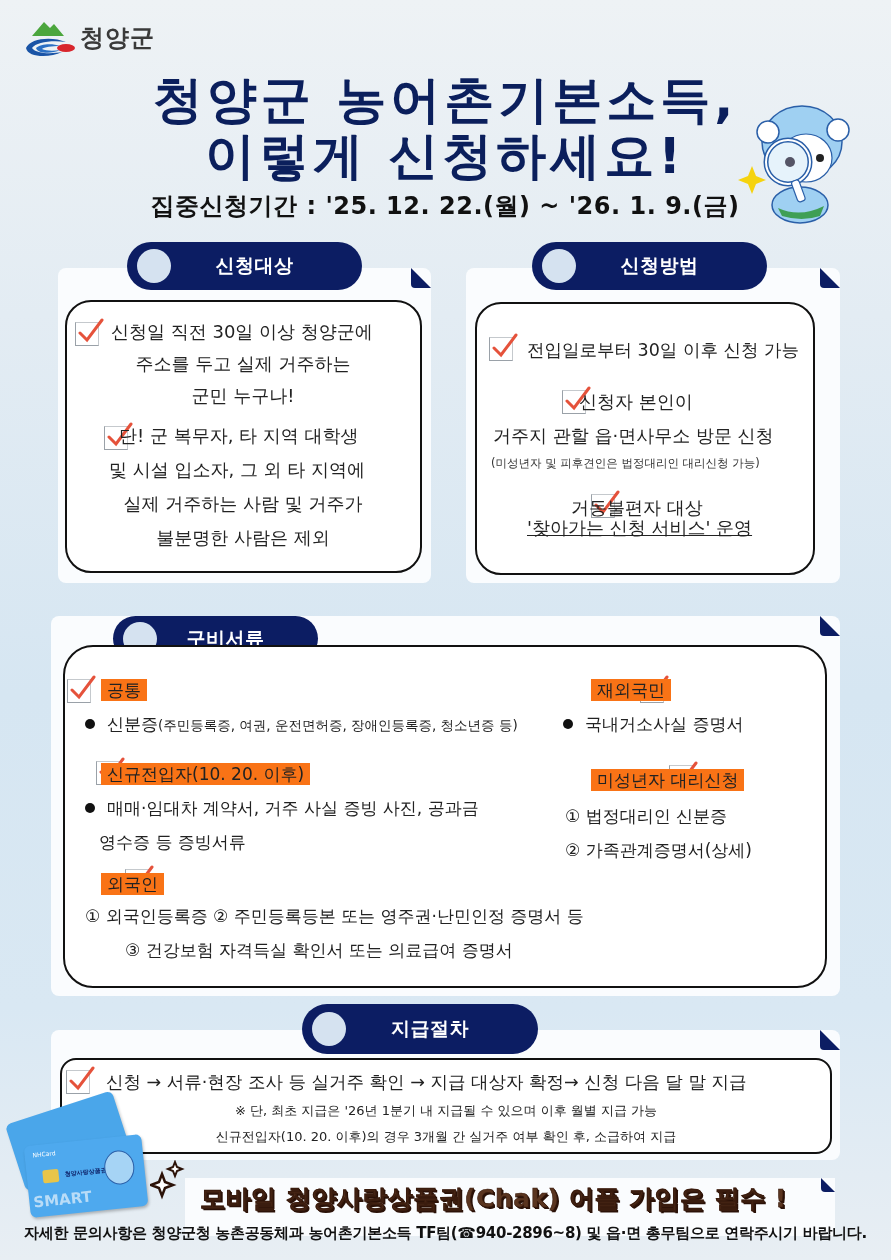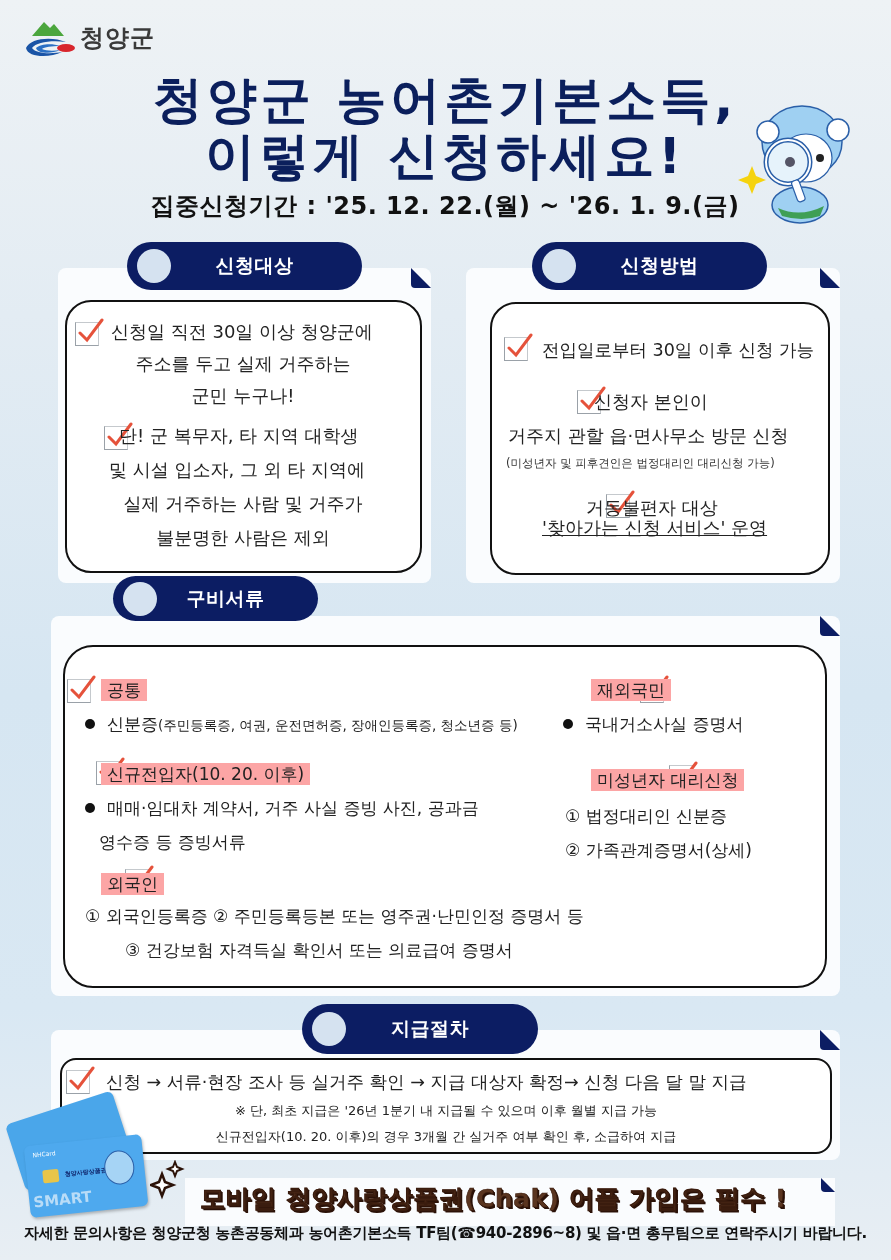--- a/index.html
+++ b/index.html
@@ -32,26 +32,26 @@
   .pill { position: absolute; background: #0c1d63; border-radius: 26px; height: 48px; color: #fff; font-weight: bold; font-size: 19px;
     display: flex; align-items: center; }
   .pill .dot { width: 34px; height: 34px; border-radius: 50%; background: #d5e2f0; margin-left: 10px; flex: none; }
   .pill .pill-label { flex: 1; text-align: center; padding-right: 24px; letter-spacing: 0.5px; }
 
   .chk { display: inline-block; position: relative; width: 24px; height: 24px; border: 1.5px solid #9aa1a8; border-right-color: #c5c9cd; border-top-color:#c5c9cd; vertical-align: middle; flex: none; }
   .chk svg { position: absolute; left: 0; top: -8px; }
 
   .txt { font-size: 18px; color: #222; position: absolute; white-space: nowrap; }
   .center { text-align: center; }
-  .hl { background: #fca5a5; padding: 1px 6px; }
+  .hl { background: #f97316; padding: 1px 6px; }
   .small { font-size: 12px; color: #333; }
   .bullet { display: inline-block; width: 10px; height: 10px; background: #111; border-radius: 50%; margin: 0 12px 2px 4px; vertical-align: middle; }
 
   
-  .banner { left: 185px; top: 1178px; width: 650px; height: 48px; background: #fafcfe; }
+  .banner { left: 185px; top: 1178px; width: 650px; height: 58px; background: #fafcfe; }
   .banner-text { position: absolute; left: 15px; top: 4px; font-size: 25px; font-weight: bold; color: #5a3520; letter-spacing: 0.5px;
     text-shadow: 1px 1px 0 #2b1208, 2px 2px 0 #2b1208; -webkit-text-stroke: 0.6px #3a1c0e; }
   .footer { left: 0; top: 1224px; width: 891px; text-align: center; font-size: 15px; font-weight: bold; color: #111; letter-spacing: -0.3px; }
 
   .cards-img { left: 5px; top: 1100px; width: 150px; height: 130px; }
 </style>
 </head>
 <body>
 
 <div class="abs logo">
@@ -112,42 +112,42 @@
   <div class="txt center" style="left:0; width:352px; top:224px;">불분명한 사람은 제외</div>
 </div>
 
 <div class="abs card" style="left:466px; top:268px; width:374px; height:315px;">
   <div class="fold" style="right:0; top:0;"></div>
 </div>
 <div class="pill" style="left:532px; top:242px; width:235px;">
   <span class="dot"></span>
   <span class="pill-label">신청방법</span>
 </div>
-<div class="inner" style="left:475px; top:302px; width:340px; height:273px;margin-left:15px;">
+<div class="inner" style="left:475px; top:302px; width:340px; height:273px;">
   <span class="chk abs" style="left:12px; top:33px;"><svg width="28" height="30" viewBox="0 0 28 30">
         <path d="M4 18 L11 25 L26 5" stroke="#e5523b" stroke-width="3" fill="none" stroke-linecap="round"></path>
       </svg></span>
   <div class="txt" style="left:50px; top:34px; font-size:17.5px;">전입일로부터 30일 이후 신청 가능</div>
   <span class="chk abs" style="left:56px; top:86px;"><svg width="28" height="30" viewBox="0 0 28 30">
         <path d="M4 18 L11 25 L26 5" stroke="#e5523b" stroke-width="3" fill="none" stroke-linecap="round"></path>
       </svg></span>
   <div class="txt" style="left:102px; top:86px;">신청자 본인이</div>
   <div class="txt" style="left:16px; top:120px;">거주지 관할 읍·면사무소 방문 신청</div>
   <div class="txt small" style="left:14px; top:152px; font-size:11.5px;">(미성년자 및 피후견인은 법정대리인 대리신청 가능)</div>
   <span class="chk abs" style="left:56px; top:190px;"><svg width="28" height="30" viewBox="0 0 28 30">
         <path d="M4 18 L11 25 L26 5" stroke="#e5523b" stroke-width="3" fill="none" stroke-linecap="round"></path>
       </svg></span>
   <div class="txt" style="left:94px; top:192px;">거동불편자 대상</div>
   <div class="txt" style="left:50px; top:212px;text-decoration:underline;">'찾아가는 신청 서비스' 운영</div>
 </div>
 
 <div class="abs card" style="left:51px; top:616px; width:789px; height:380px;">
   <div class="fold" style="right:0; top:0;"></div>
 </div>
-<div class="pill" style="left:113px; top:576px; width:205px; height:45px;">
+<div class="pill" style="left:113px; top:616px; width:205px; height:45px;">
   <span class="dot"></span>
   <span class="pill-label">구비서류</span>
 </div>
 <div class="inner" style="left:63px; top:645px; width:764px; height:343px; border-radius:30px;">
   
   <span class="chk abs" style="left:2px; top:32px;"><svg width="28" height="30" viewBox="0 0 28 30">
         <path d="M4 18 L11 25 L26 5" stroke="#e5523b" stroke-width="3" fill="none" stroke-linecap="round"></path>
       </svg></span>
   <div class="txt" style="left:36px; top:32px; font-size:17px;"><span class="hl">공통</span></div>
   <div class="txt" style="left:16px; top:66px; font-size:17px;"><span class="bullet"></span><span>신분증</span><span style="font-size:13.5px;">(주민등록증, 여권, 운전면허증, 장애인등록증, 청소년증 등)</span></div>

